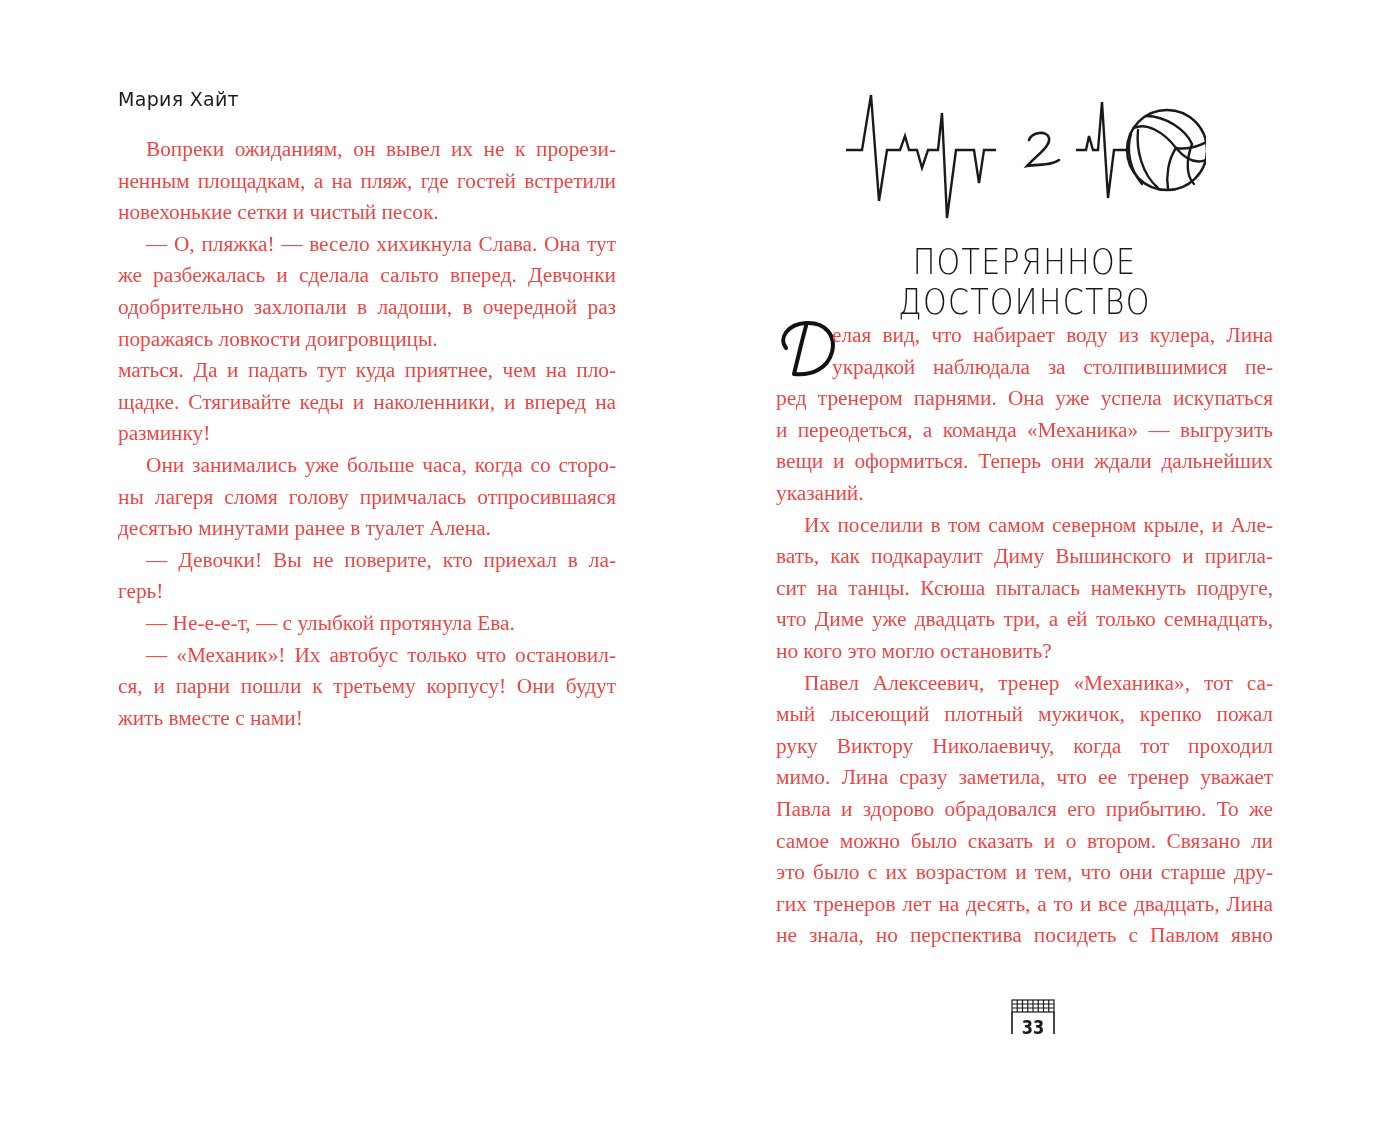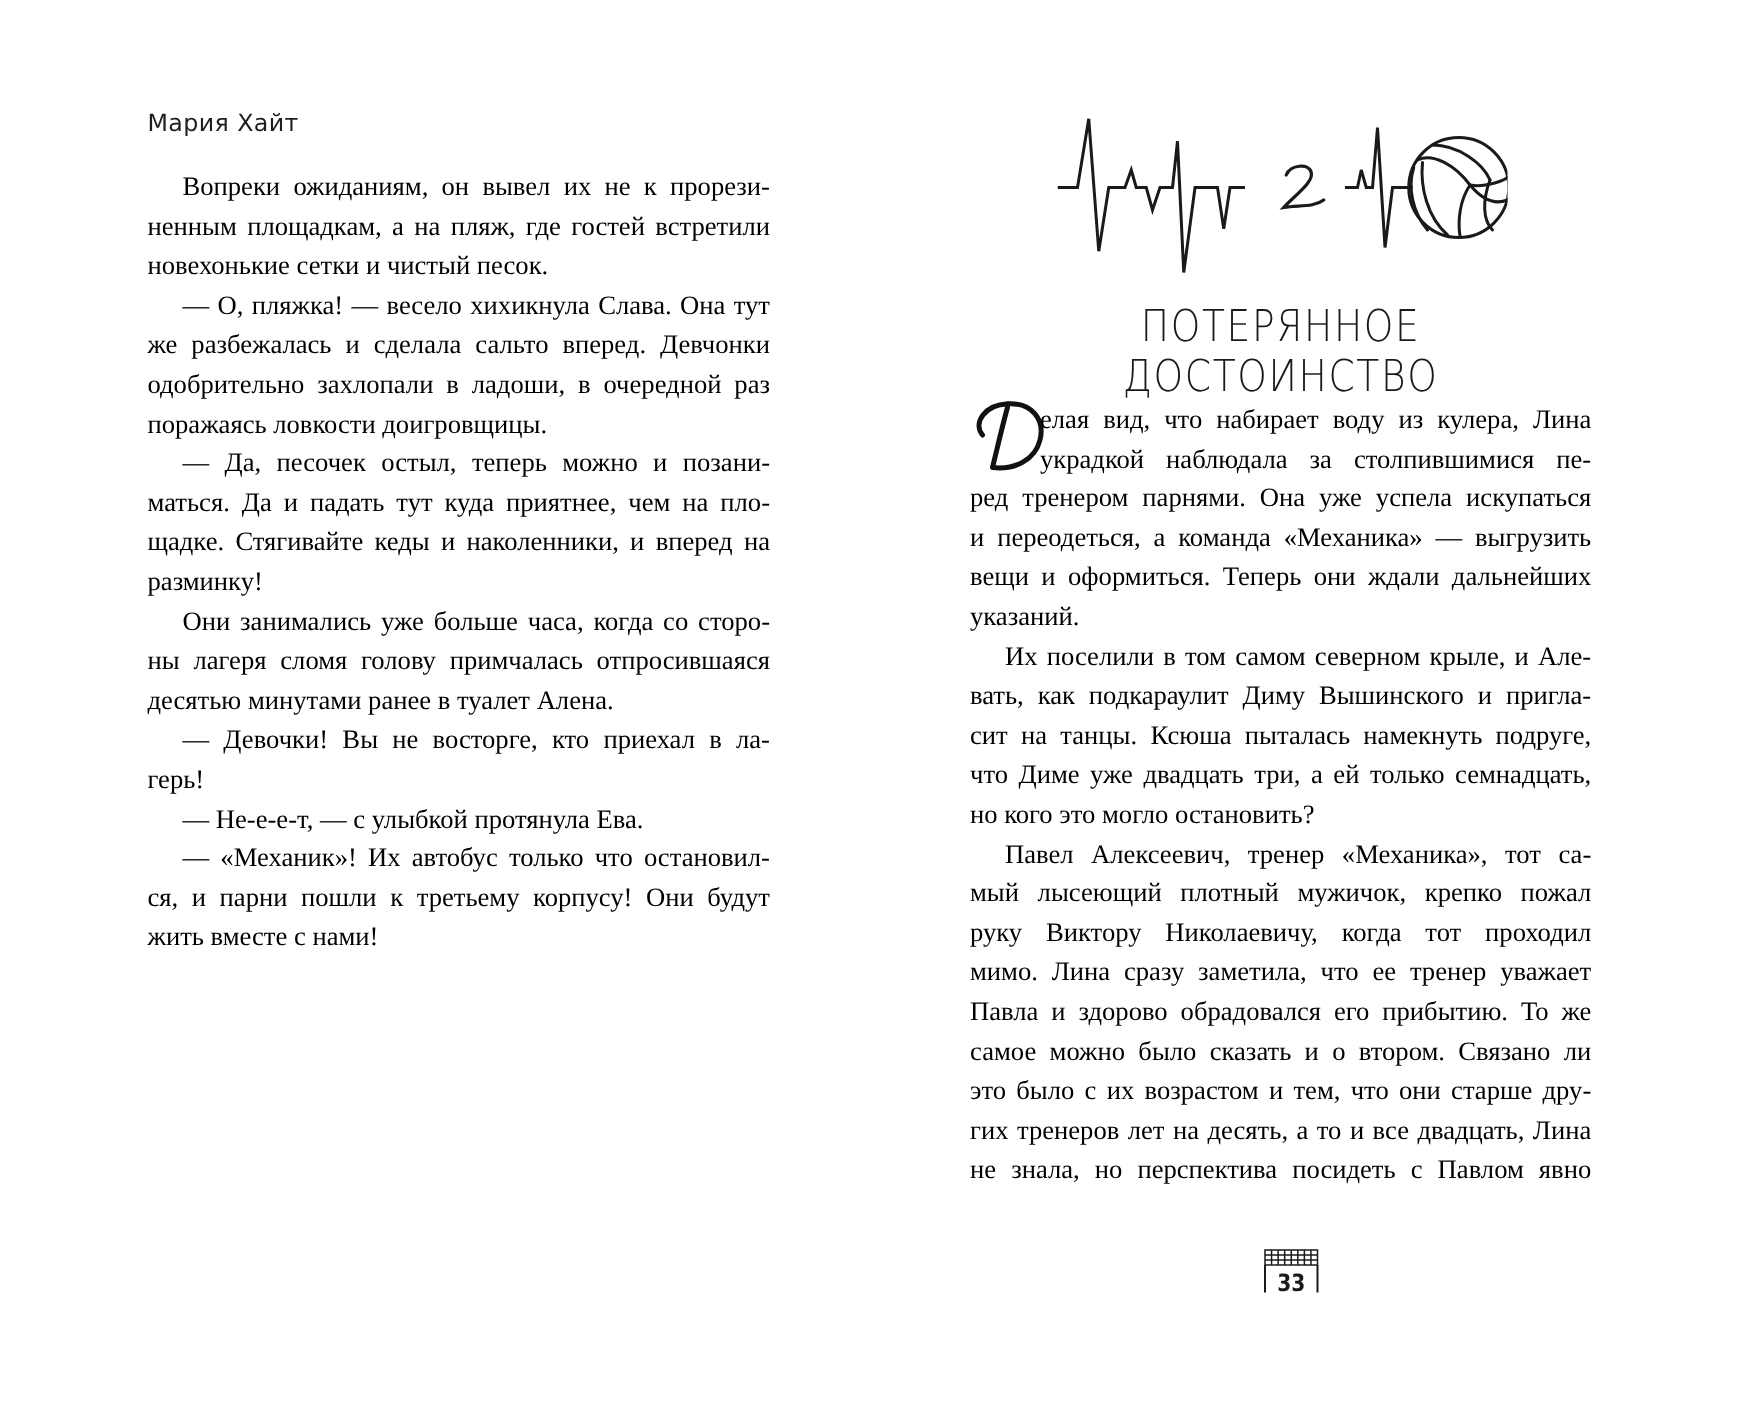--- a/index.html
+++ b/index.html
@@ -12,21 +12,21 @@
     position: absolute; left: 118px; top: 88px;
     font-family: "DejaVu Sans", sans-serif; font-size: 19px; letter-spacing: 0.3px; color: #1e1e1e;
   }
 
   .text-block {
     position: absolute;
     font-family: "Liberation Serif", serif;
     font-size: 21.3px;
     line-height: 31.6px;
     text-align: justify;
-    color: #000000;
+    color: #ef4444;
   }
   .left-text { left: 118px; top: 134px; width: 498px; }
   .right-text { left: 80px; top: 320px; width: 497px; }
 
   .line { display: block; text-align: justify; text-align-last: justify; white-space: nowrap; }
   .line.last { text-align-last: left; }
   .line.indent { padding-left: 28px; }
   .line.dropline { padding-left: 56px; }
 
   .chapter-ornament { position: absolute; left: 150px; top: 88px; width: 360px; height: 135px; }
@@ -59,34 +59,33 @@
     </div>
 
     <div>
       <span class="line indent">— О, пляжка! — весело хихикнула Слава. Она тут</span>
       <span class="line">же разбежалась и сделала сальто вперед. Девчонки</span>
       <span class="line">одобрительно захлопали в ладоши, в очередной раз</span>
       <span class="line last">поражаясь ловкости доигровщицы.</span>
     </div>
 
     <div>
-      <span class="line indent">— Да, песочек остыл, теперь можно и позани-</span>
       <span class="line">маться. Да и падать тут куда приятнее, чем на пло-</span>
       <span class="line">щадке. Стягивайте кеды и наколенники, и вперед на</span>
       <span class="line last">разминку!</span>
     </div>
 
     <div>
       <span class="line indent">Они занимались уже больше часа, когда со сторо-</span>
       <span class="line">ны лагеря сломя голову примчалась отпросившаяся</span>
       <span class="line last">десятью минутами ранее в туалет Алена.</span>
     </div>
 
     <div>
-      <span class="line indent">— Девочки! Вы не восторге, кто приехал в ла-</span>
+      <span class="line indent">— Девочки! Вы не поверите, кто приехал в ла-</span>
       <span class="line last">герь!</span>
     </div>
 
     <div>
       <span class="line indent last">— Не-е-е-т, — с улыбкой протянула Ева.</span>
     </div>
 
     <div>
       <span class="line indent">— «Механик»! Их автобус только что остановил-</span>
       <span class="line">ся, и парни пошли к третьему корпусу! Они будут</span>

